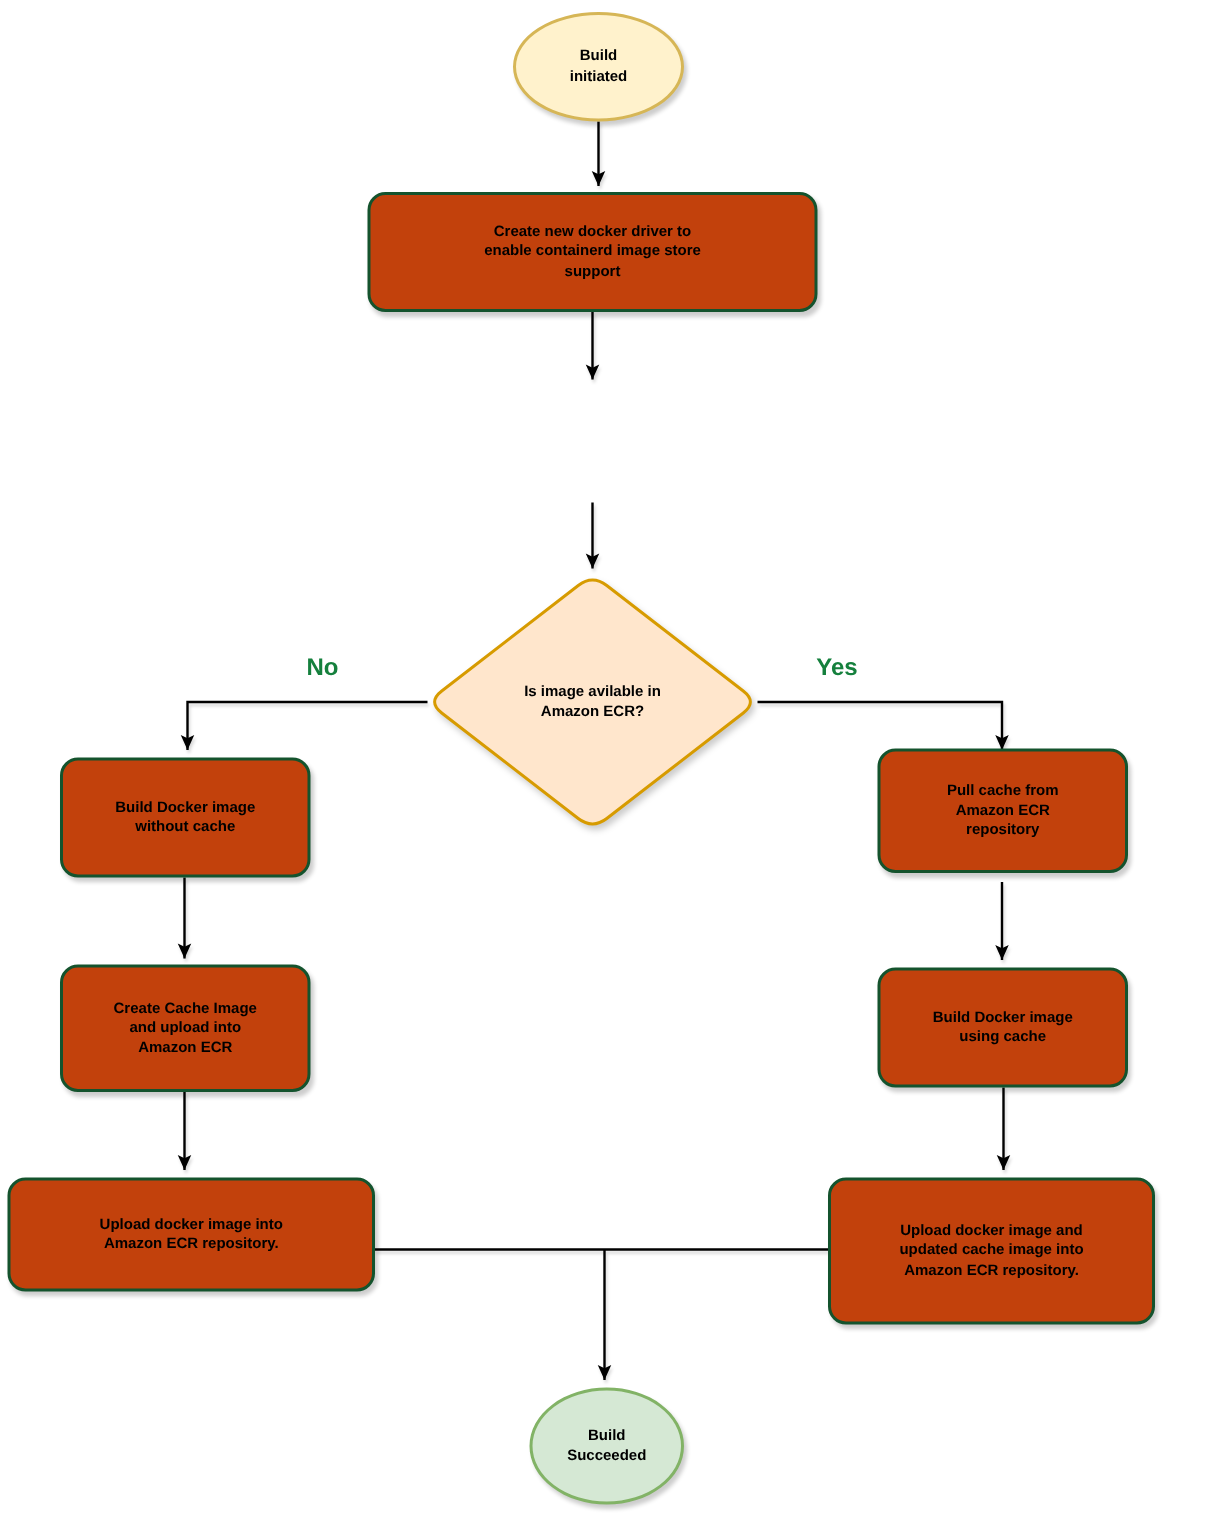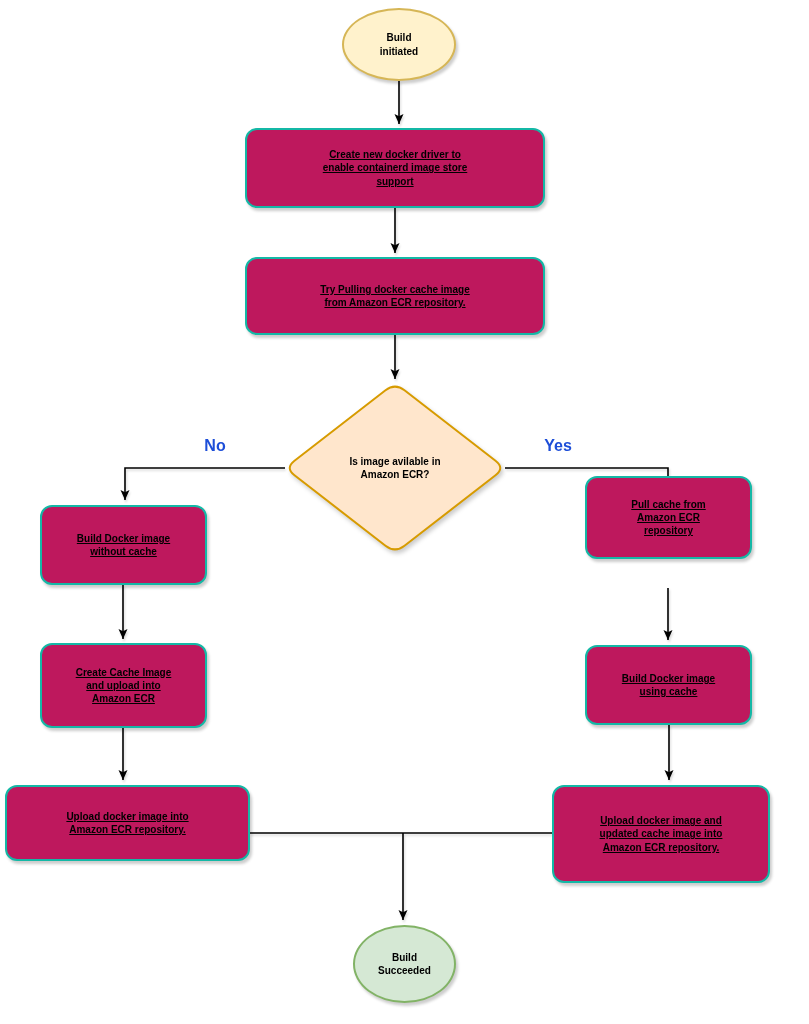--- a/index.html
+++ b/index.html
@@ -43,25 +43,24 @@
   }
   .terminator.start {
     background: #fff2cc;
     border: 2px solid #d6b656;
   }
   .terminator.end {
     background: #d5e8d4;
     border: 2px solid #82b366;
   }
   .process {
-    background: #be185d;
-    border: 2px solid #14b8a6;
+    background: #c2410c;
+    border: 2px solid #14532d;
     border-radius: 12px;
     box-shadow: 2px 3px 3px rgba(0,0,0,0.2);
-    text-decoration: underline;
   }
   .decision {
     padding: 0;
     background: transparent;
     border: none;
   }
   .decision-svg {
     position: absolute;
     left: 0; top: 0;
     width: 100%; height: 100%;
@@ -76,21 +75,21 @@
   .decision .label {
     position: relative;
     z-index: 1;
   }
   .edge-label {
     position: absolute;
     width: 60px;
     text-align: center;
     font-weight: 700;
     font-size: 16px;
-    color: #1d4ed8;
+    color: #15803d;
   }
 </style>
 </head>
 <body>
 
 <div class="canvas">
 
   <svg class="connectors" width="809" height="1024" viewBox="0 0 809 1024" xmlns="http://www.w3.org/2000/svg">
     <defs>
       <marker id="arrow" viewBox="0 0 12 12" refX="11" refY="6" markerWidth="12" markerHeight="12" orient="auto" markerUnits="userSpaceOnUse">
@@ -114,24 +113,20 @@
     <span class="label">Build
 initiated</span>
   </div>
 
   <div class="node process" style="left:245px;top:128px;width:300px;height:80px">
     <span class="label">Create new docker driver to
 enable containerd image store
 support</span>
   </div>
 
-  <div class="node process" style="left:245px;top:257px;width:300px;height:78px">
-    <span class="label">Try Pulling docker cache image
-from Amazon ECR repository.</span>
-  </div>
 
   <div class="node decision" style="left:285px;top:383px;width:220px;height:170px">
     <svg class="decision-svg" viewBox="0 0 220 170" xmlns="http://www.w3.org/2000/svg">
       <path d="M 119.5 7.3 L 210.5 77.7 Q 220 85 210.5 92.3 L 119.5 162.7 Q 110 170 100.5 162.7 L 9.5 92.3 Q 0 85 9.5 77.7 L 100.5 7.3 Q 110 0 119.5 7.3 Z"></path>
     </svg>
     <span class="label">Is image avilable in
 Amazon ECR?</span>
   </div>
 
   <div class="edge-label" style="left:185px;top:437px">No</div>
@@ -147,21 +142,21 @@
     <span class="label">Create Cache Image
 and upload into
 Amazon ECR</span>
   </div>
 
   <div class="node process" style="left:5px;top:785px;width:245px;height:76px">
     <span class="label">Upload docker image into
 Amazon ECR repository.</span>
   </div>
 
-  <div class="node process" style="left:585px;top:476px;width:167px;height:83px">
+  <div class="node process" style="left:585px;top:499px;width:167px;height:83px">
     <span class="label">Pull cache from
 Amazon ECR
 repository</span>
   </div>
 
   <div class="node process" style="left:585px;top:645px;width:167px;height:80px">
     <span class="label">Build Docker image
 using cache</span>
   </div>
 

